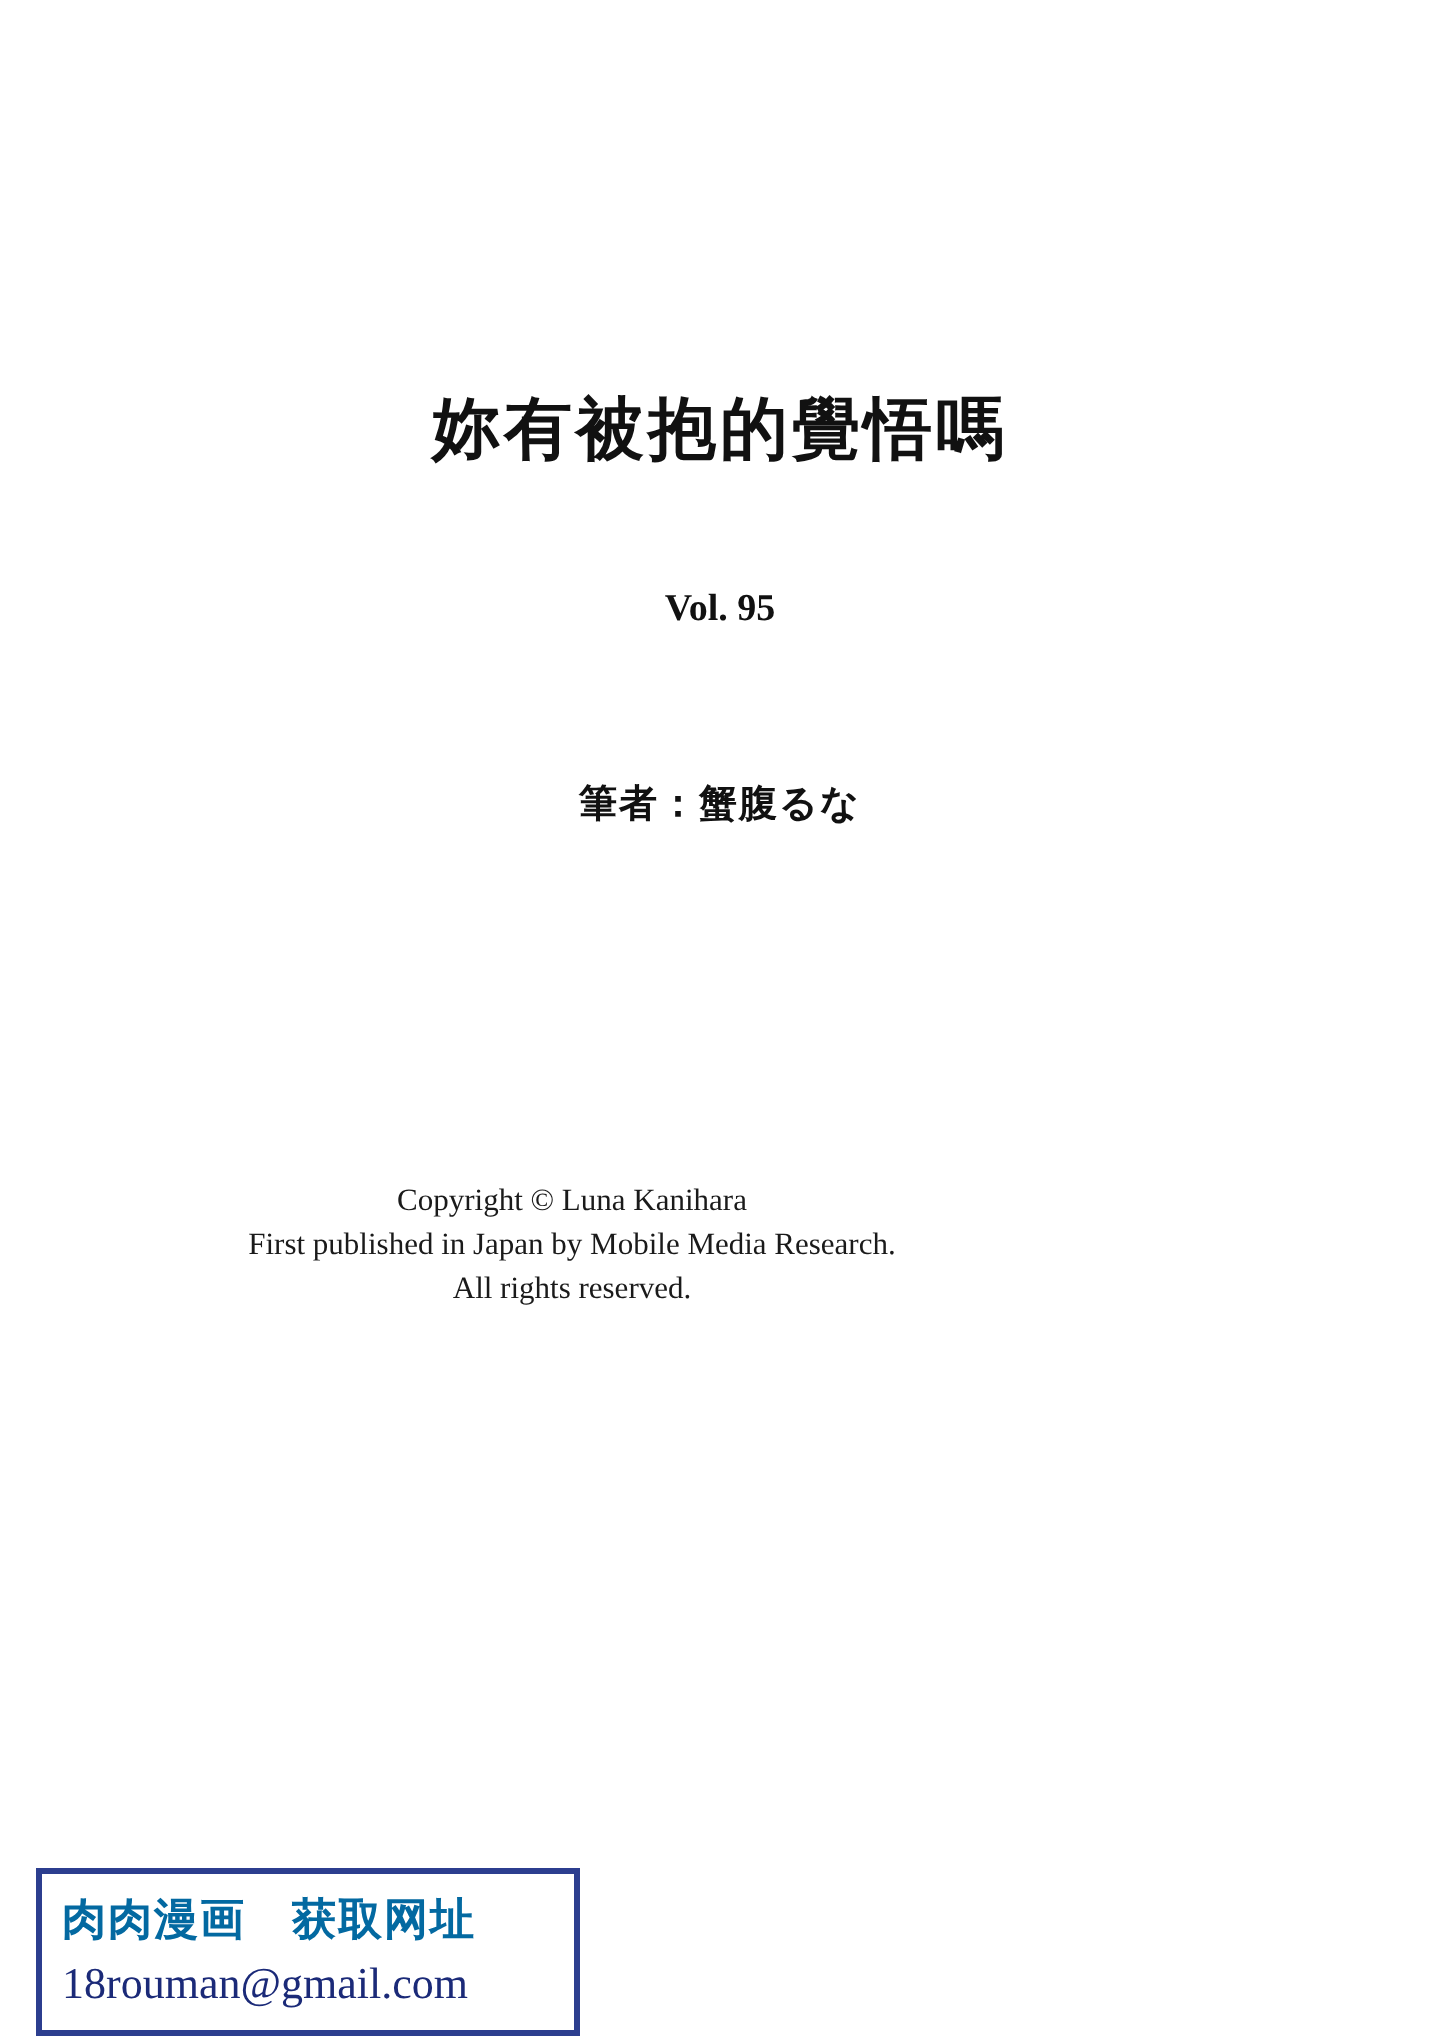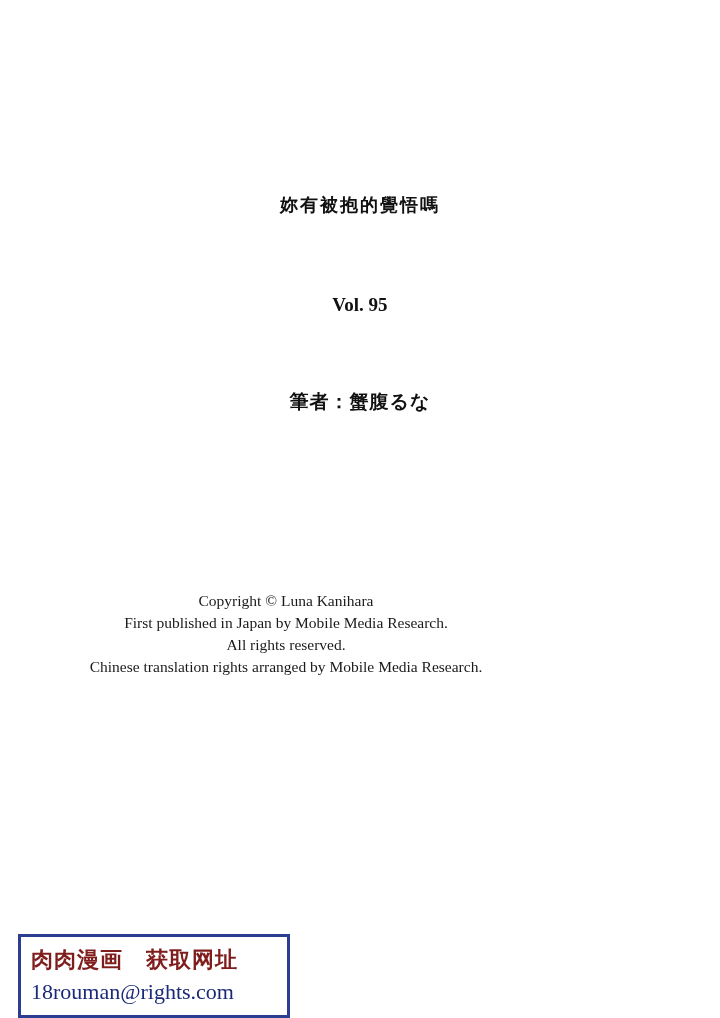--- a/index.html
+++ b/index.html
@@ -26,22 +26,22 @@
 
   .title-block {
     position: absolute;
     top: 196px;
     left: 0;
     width: 720px;
     text-align: center;
   }
 
   .work-title {
-    font-family: Liberation Mono, monospace;
-    font-size: 18px;
+    font-family: Liberation Serif, serif;
+    font-size: 34px;
     font-weight: 700;
     letter-spacing: 2px;
     color: #111111;
     line-height: 1.2;
   }
 
   .volume {
     position: absolute;
     top: 294px;
     left: 0;
@@ -89,21 +89,21 @@
     height: 84px;
     border: 3px solid #2c3e8f;
     background: #ffffff;
     box-sizing: border-box;
     overflow: hidden;
   }
   .watermark-line1 {
     font-family: Liberation Mono, monospace;
     font-size: 22px;
     font-weight: 700;
-    color: #7f1d1d;
+    color: #0369a1;
     letter-spacing: 1px;
     padding: 8px 0 0 10px;
     white-space: nowrap;
   }
   .watermark-line2 {
     font-family: "Liberation Serif", serif;
     font-size: 22px;
     color: #1b2a78;
     padding: 4px 0 0 10px;
     white-space: nowrap;
@@ -119,21 +119,20 @@
   </div>
 
   <div class="volume">Vol. 95</div>
 
   <div class="author">筆者：蟹腹るな</div>
 
   <div class="copyright-block">
     <div>Copyright © Luna Kanihara</div>
     <div>First published in Japan by Mobile Media Research.</div>
     <div>All rights reserved.</div>
-    <div>Chinese translation rights arranged by Mobile Media Research.</div>
   </div>
 
   <div class="watermark">
     <div class="watermark-line1">肉肉漫画　获取网址</div>
-    <div class="watermark-line2">18rouman@rights.com</div>
+    <div class="watermark-line2">18rouman@gmail.com</div>
   </div>
 
 </div>
 
 </body></html>

